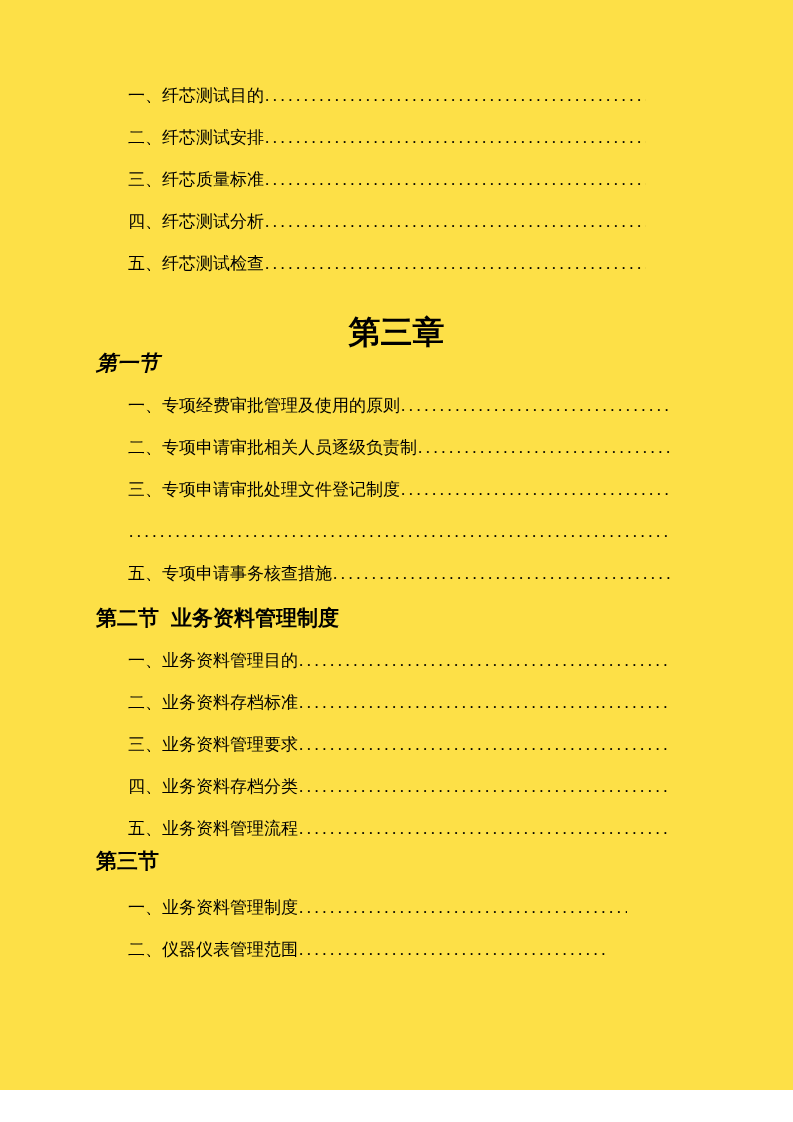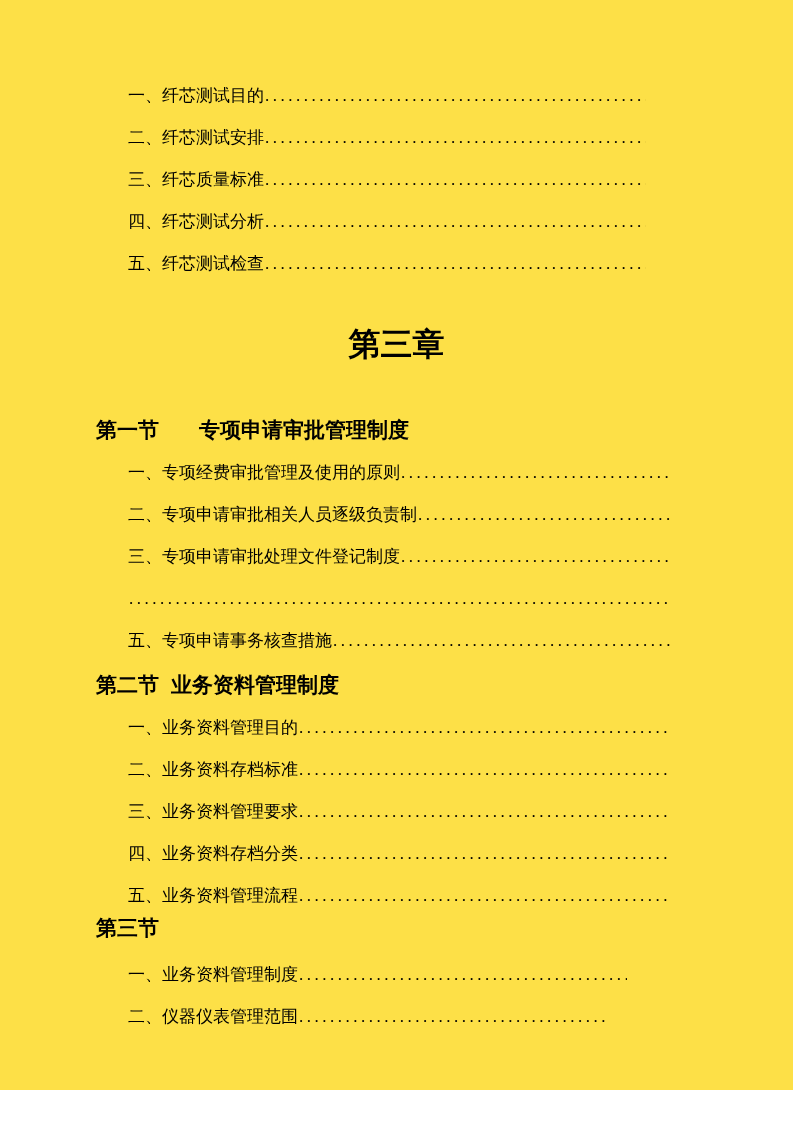--- a/index.html
+++ b/index.html
@@ -42,35 +42,35 @@
     white-space: nowrap;
     letter-spacing: 3.5px;
     margin-left: 1px;
     font-size: 17px;
   }
   
   .chapter {
     display: flex;
     justify-content: center;
     gap: 32px;
-    margin-top: 52px;
+    margin-top: 40px;
     font-family: "Liberation Sans", "DejaVu Sans", sans-serif;
     font-weight: bold;
     font-size: 32px;
     line-height: 36px;
   }
   
   .section-heading {
     display: flex;
     font-family: "Liberation Sans", "DejaVu Sans", sans-serif;
     font-weight: bold;
     font-size: 21px;
     line-height: 26px;
   }
-  .section-heading.sec-1 { margin-top: 55px; gap: 40px; }
+  .section-heading.sec-1 { gap: 24px; font-style: italic; }
   .section-heading.sec-2 { margin-top: 21px; gap: 12px; text-align: right; }
   .section-heading.sec-3 { margin-top: 9px;  gap: 20px; }
   .rows { margin-top: 20px; }
   .rows.rows-s3 { margin-top: 24px; }
 </style>
 </head>
 <body>
 
 <div class="page">
 
@@ -96,21 +96,20 @@
       <span class="leader">..............................................................................................................</span>
     </div>
   </div>
 
   <div class="chapter">
     <span>第三章</span>
   </div>
 
   <div class="section-heading sec-1">
     <span>第一节</span>
-    <span>专项申请审批管理制度</span>
   </div>
   <div class="rows">
     <div class="toc-row">
       <span class="toc-label">一、专项经费审批管理及使用的原则</span>
       <span class="leader">..............................................................................................................</span>
     </div>
     <div class="toc-row">
       <span class="toc-label">二、专项申请审批相关人员逐级负责制</span>
       <span class="leader">..............................................................................................................</span>
     </div>

